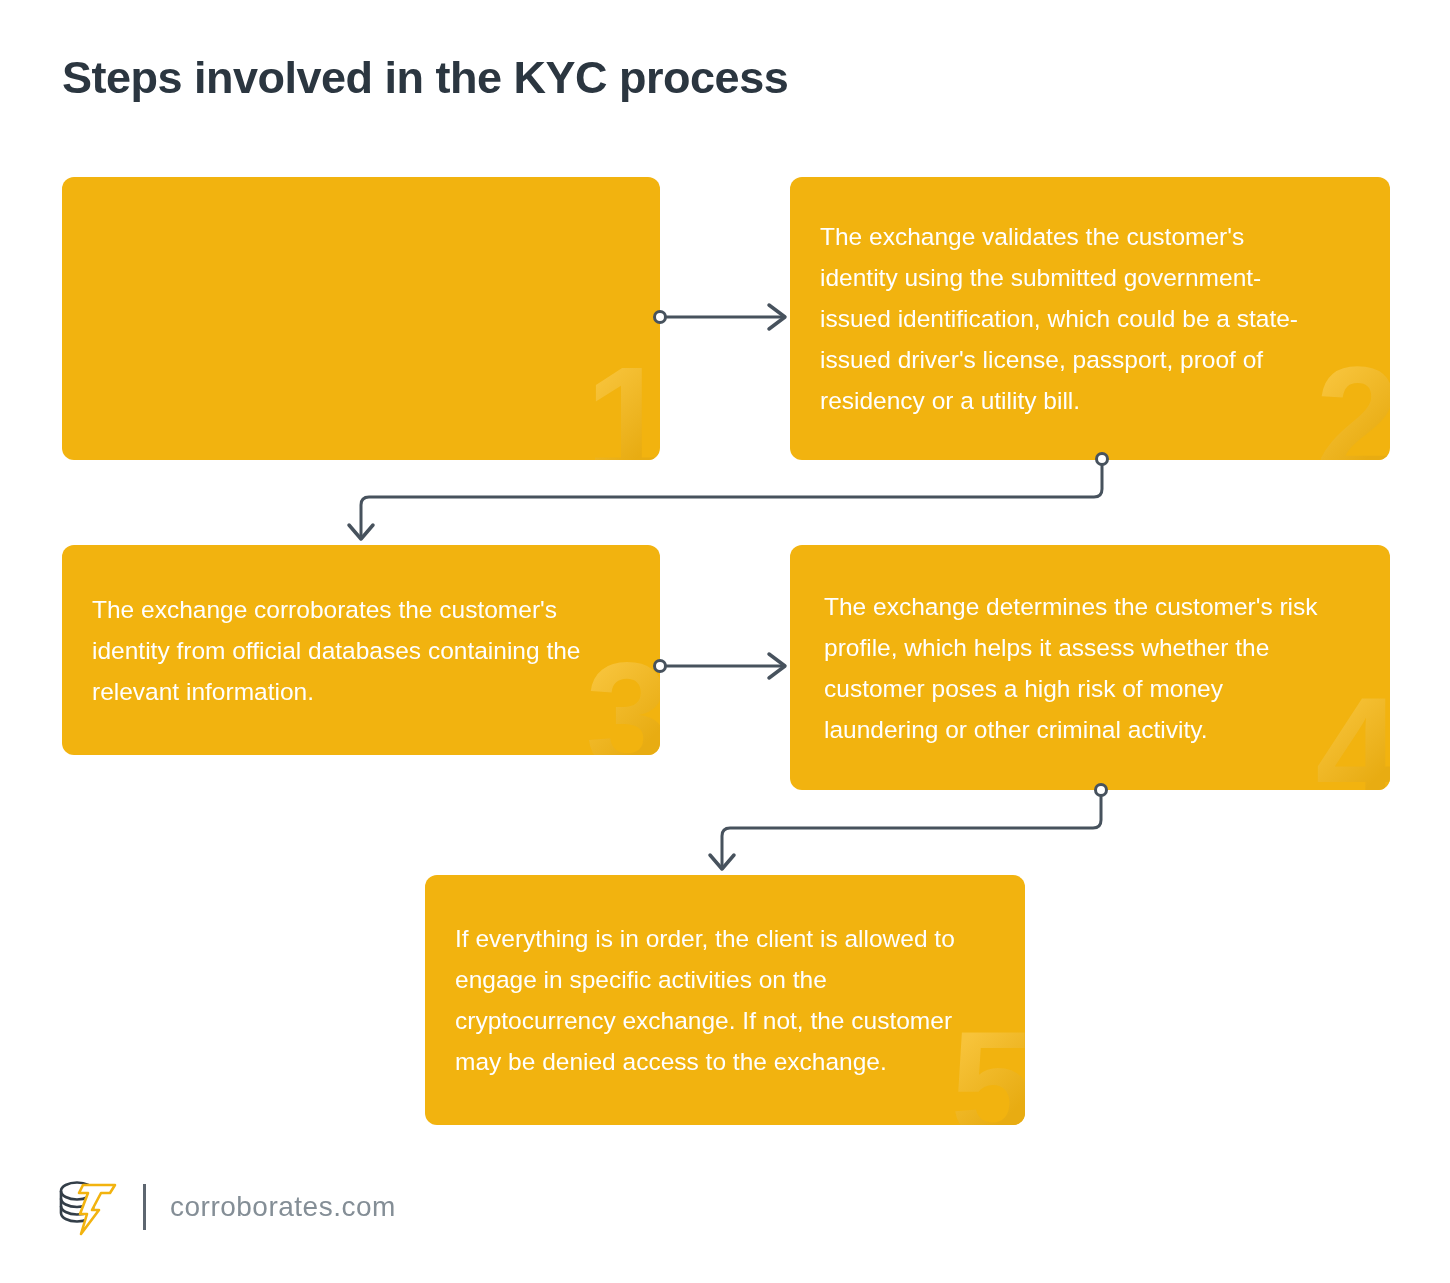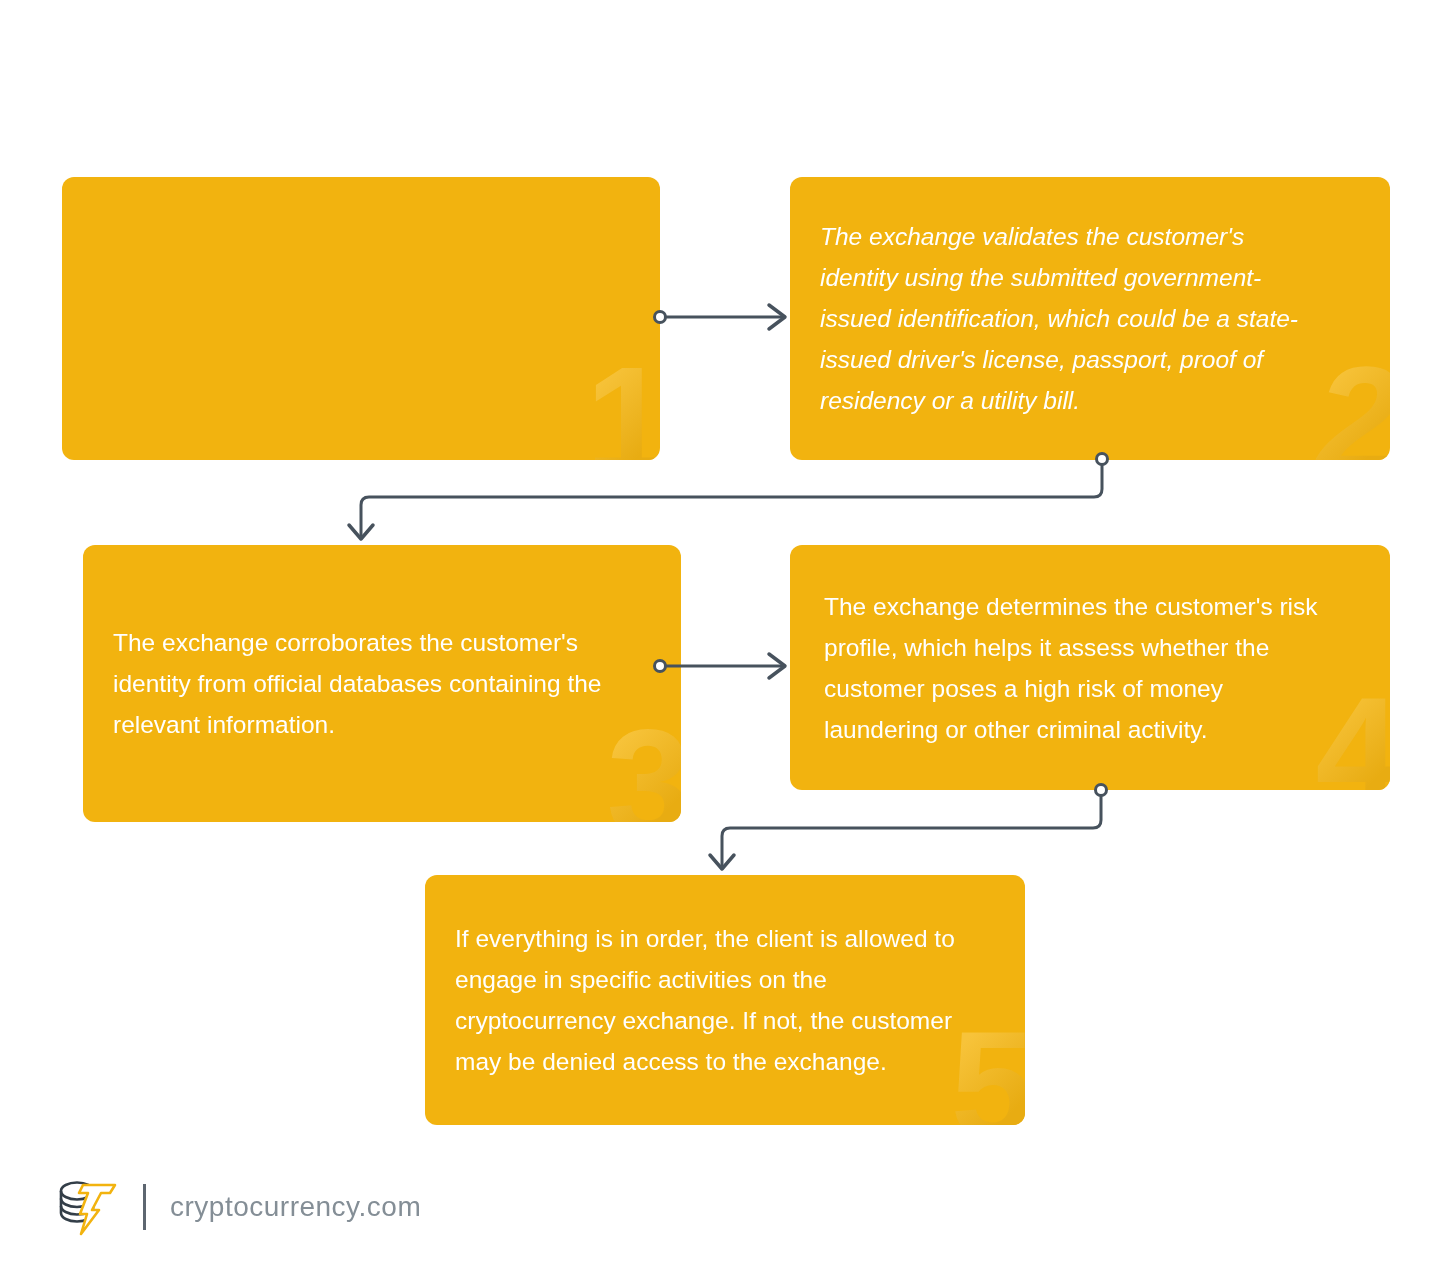--- a/index.html
+++ b/index.html
@@ -56,22 +56,22 @@
     font-size:152px;
     font-weight:800;
     line-height:1;
     z-index:1;
     background:linear-gradient(135deg, var(--c-number-light) 20%, var(--c-number) 70%);
     -webkit-background-clip:text;
     background-clip:text;
     color:transparent;
   }
   .box-1{left:62px;  top:177px; width:598px; height:283px; padding:18px 34px 18px 30px;}
-  .box-2{left:790px; top:177px; width:600px; height:283px; padding:18px 64px 18px 30px;font-style:italic;}
-  .box-3{left:62px;  top:545px; width:598px; height:277px; padding:16px 56px 16px 30px;margin-left:21px;}
+  .box-2{left:790px; top:177px; width:600px; height:283px; padding:18px 64px 18px 30px;}
+  .box-3{left:62px;  top:545px; width:598px; height:210px; padding:16px 56px 16px 30px;}
   .box-4{left:790px; top:545px; width:600px; height:245px; padding:16px 46px 16px 34px;}
   .box-5{left:425px; top:875px; width:600px; height:250px; padding:16px 42px 16px 30px;}
   .connector-layer{
     position:absolute;
     left:0; top:0;
     width:1450px;
     height:1283px;
     pointer-events:none;
   }
   .footer{
@@ -93,20 +93,21 @@
     font-size:28px;
     letter-spacing:0.5px;
     color:var(--c-footer);
   }
 </style>
 </head>
 <body>
 
 <div class="canvas">
 
+  <h1 class="page-title">Steps involved in the KYC process</h1>
 
   <div class="step-box box-1">
     <span class="step-number">1</span>
   </div>
 
   <div class="step-box box-2">
     <p class="step-text">The exchange validates the customer's identity using the submitted government-issued identification, which could be a state-issued driver's license, passport, proof of residency or a utility bill.</p>
     <span class="step-number">2</span>
   </div>
 
@@ -160,16 +161,16 @@
       <g stroke="#333E48" stroke-width="2.6" fill="none">
         <ellipse cx="22" cy="13" rx="16" ry="8.5"></ellipse>
         <path d="M6 13 L6 35 A16 8.5 0 0 0 38 35 L38 13"></path>
         <path d="M6 20.5 A16 8.5 0 0 0 38 20.5"></path>
         <path d="M6 28 A16 8.5 0 0 0 38 28"></path>
       </g>
 
       <path d="M28 7 L60 7 L55 15 L46 15 L37 32 L44 32 L26 56 L32 36 L25 36 L33 15 L24 15 Z" fill="#ffffff" stroke="#F2B30F" stroke-width="2.6" stroke-linejoin="round"></path>
     </svg>
     <div class="footer-divider"></div>
-    <p class="footer-site">cryptocurrency.com</p>
+    <p class="footer-site">corroborates.com</p>
   </div>
 
 </div>
 
 </body></html>

